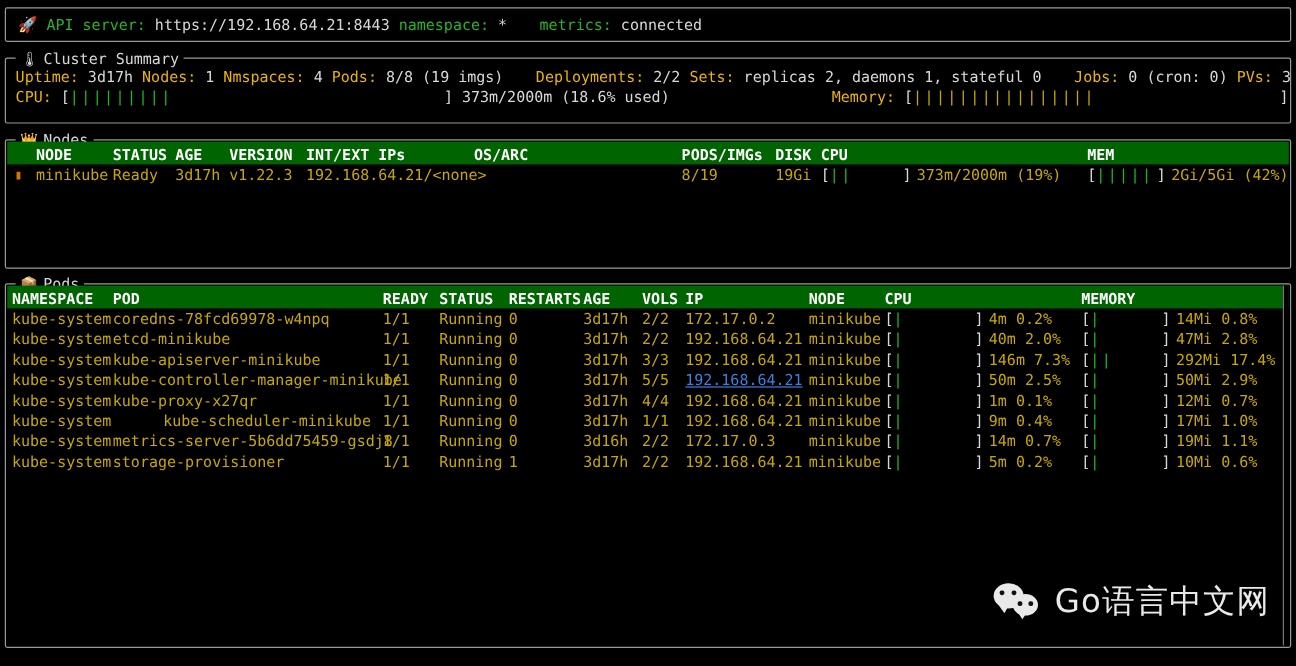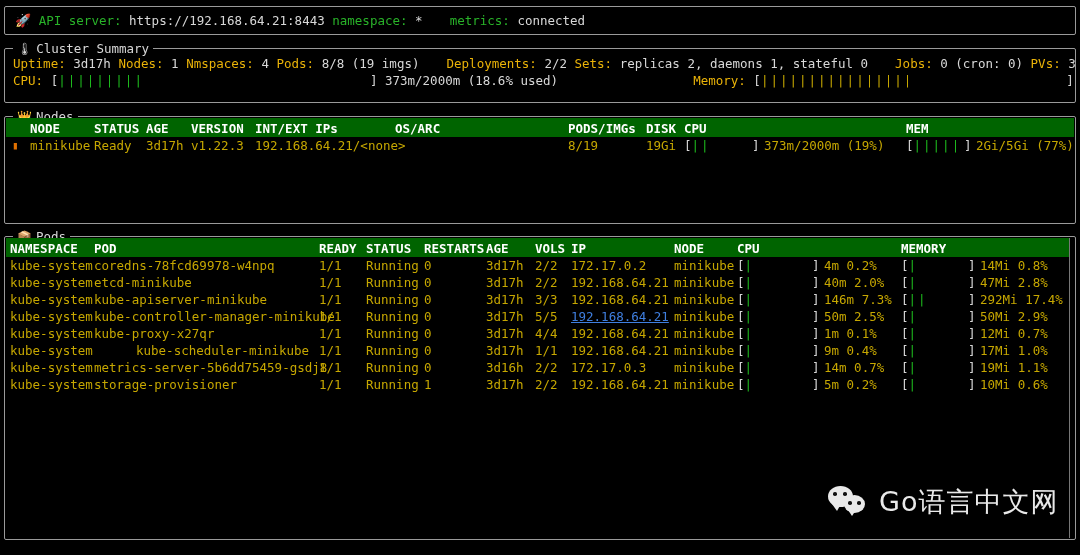--- a/index.html
+++ b/index.html
@@ -154,21 +154,21 @@
         <span class="cell" style="left:140px">3d17h</span>
         <span class="cell" style="left:185px">v1.22.3</span>
         <span class="cell" style="left:249px">192.168.64.21/&lt;none&gt;</span>
         <span class="cell" style="left:562px">8/19</span>
         <span class="cell" style="left:640px">19Gi</span>
         <span class="cell" style="left:678px"><span class="brk">[</span><span class="bar-g">||</span></span>
         <span class="cell brk" style="left:746px">]</span>
         <span class="cell" style="left:758px">373m/2000m (19%)</span>
         <span class="cell" style="left:900px"><span class="brk">[</span><span class="bar-g">|||||</span></span>
         <span class="cell brk" style="left:958px">]</span>
-        <span class="cell" style="left:970px">2Gi/5Gi (77%)</span>
+        <span class="cell" style="left:970px">2Gi/5Gi (42%)</span>
       </div>
     </div>
   </div>
 
   <div class="panel" id="pods">
     <div class="panel-title">
       <span class="ic">📦</span>
       <span>Pods</span>
     </div>
     <div class="thead">

